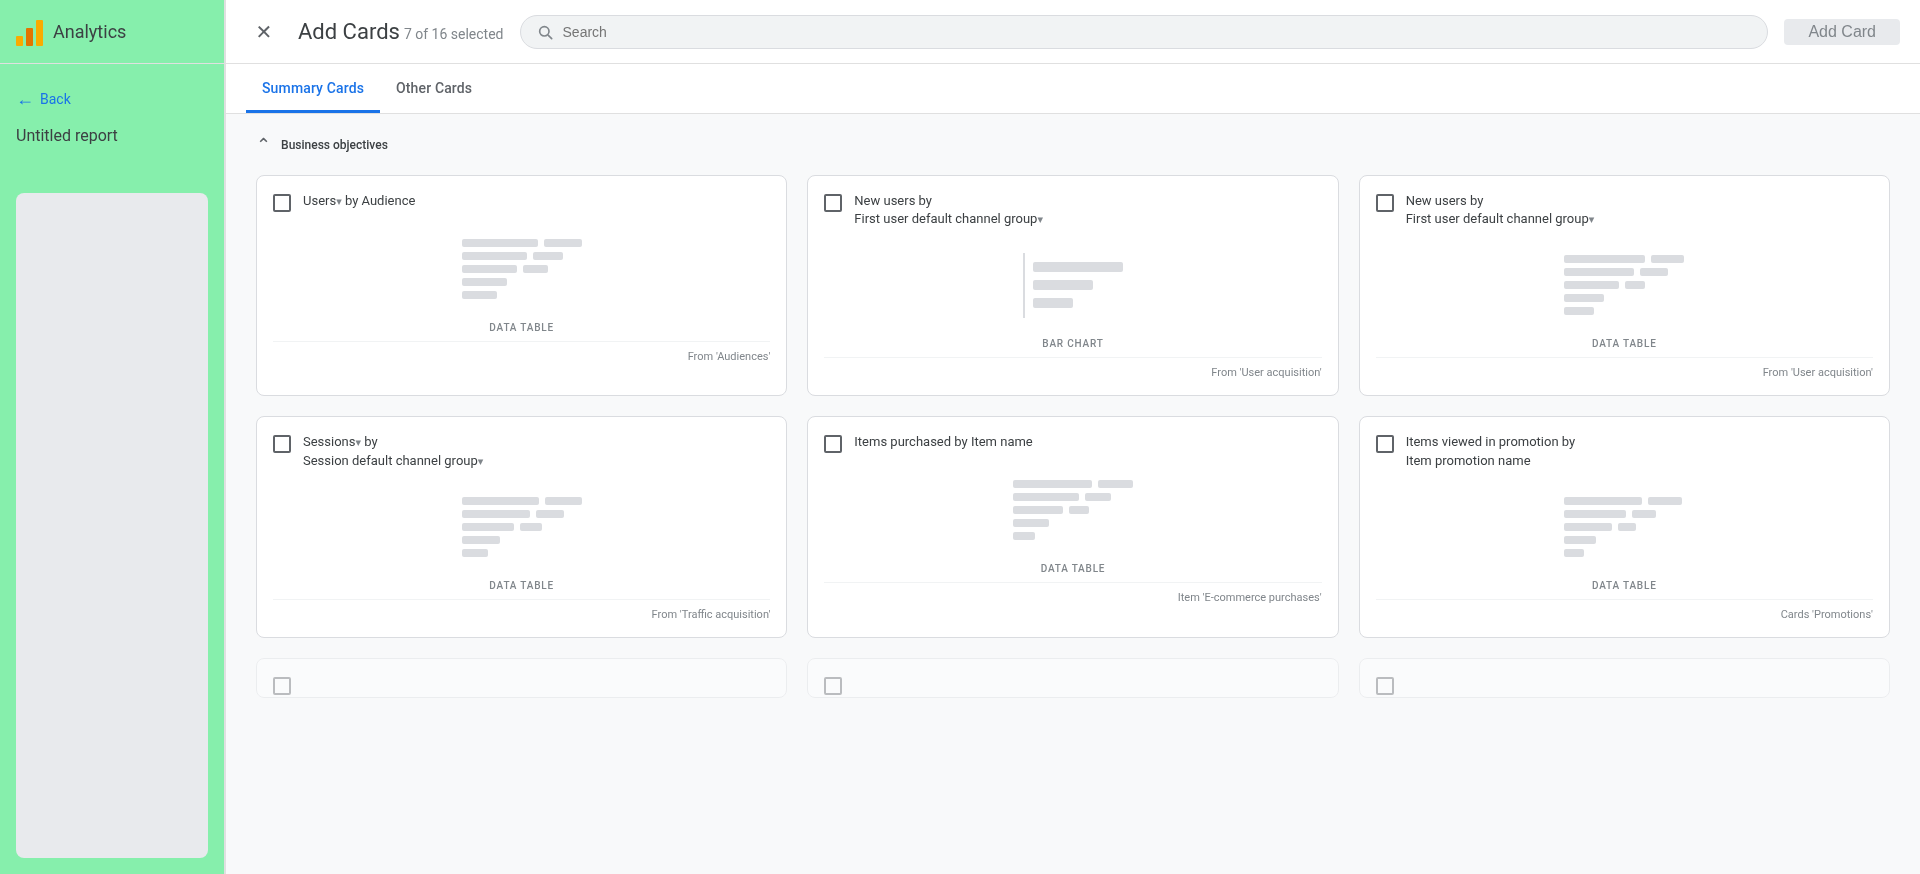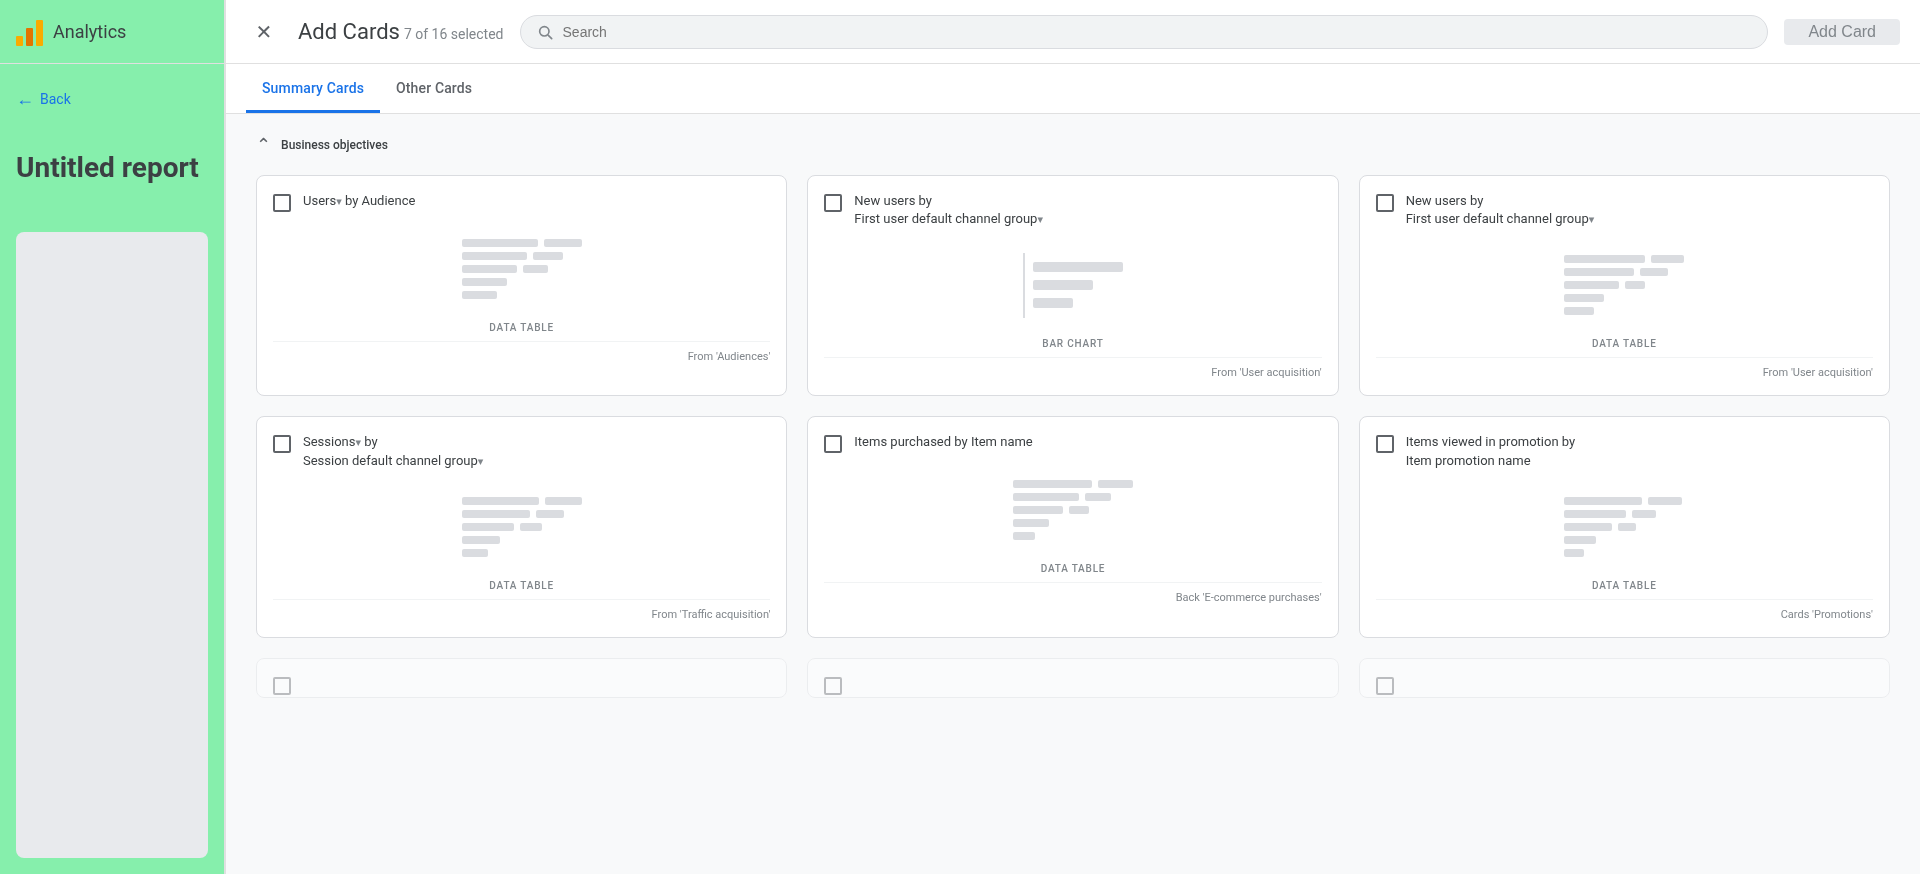--- a/index.html
+++ b/index.html
@@ -51,24 +51,23 @@
       padding: 8px 16px;
       cursor: pointer;
       color: #1a73e8;
       font-size: 14px;
     }
     .back-arrow {
       font-size: 18px;
     }
     .report-title {
       padding: 8px 16px 16px;
-      font-size: 28px;
+      font-size: 16px;
       color: #3c4043;
-      font-weight: 700;
-      margin-top: 25px;
+      font-weight: 400;
     }
     .sidebar-content {
       flex: 1;
       background: #e8eaed;
       margin: 16px;
       border-radius: 8px;
     }
 
     
     .main-panel {
@@ -500,21 +499,21 @@
               </div>
             <div class="preview-row">
                 <div class="preview-bar-short" style="width:36px;"></div>
               </div>
             <div class="preview-row">
                 <div class="preview-bar-short" style="width:22px;"></div>
               </div>
           </div>
         </div>
         <div class="card-type-label">DATA TABLE</div>
-        <div class="card-footer">Back 'E-commerce purchases'</div>
+        <div class="card-footer">Item 'E-commerce purchases'</div>
       </div>
 
       <div class="card">
         <div class="card-header">
           <div class="card-checkbox"></div>
           <div class="card-title">
             Items viewed in promotion by<br>Item promotion name
           </div>
         </div>
         <div class="card-preview">

